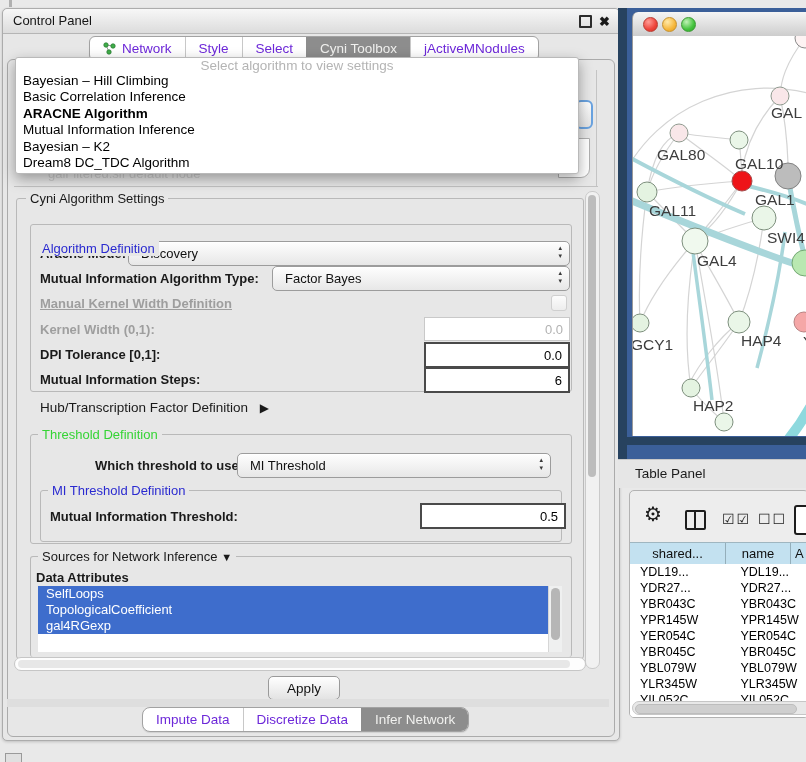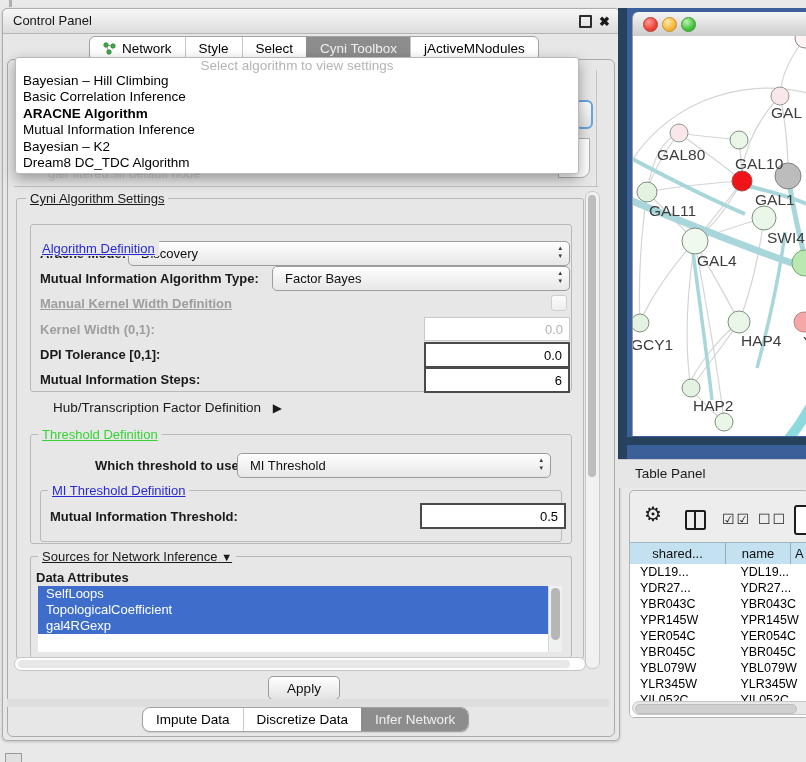--- a/index.html
+++ b/index.html
@@ -11,36 +11,36 @@
        box-shadow:0 1px 3px rgba(0,0,0,.18);}
   .titlebar{position:absolute;left:0;top:0;right:0;height:24px;
        background:linear-gradient(#f7f7f7,#dcdcdc);border-bottom:1px solid #b5b5b5;
        border-radius:5px 5px 0 0;}
   .titlebar .t{position:absolute;left:10px;top:4px;font-size:13px;color:#161616;}
   .float-ic{position:absolute;width:9px;height:9px;border:2px solid #2c2c2c;border-radius:1px;}
   .close-ic{position:absolute;font-size:13px;font-weight:bold;color:#1a1a1a;line-height:13px;}
   
   .seg{position:absolute;display:flex;height:23px;background:#fff;border:1px solid #a2a2a2;
        border-radius:6px;overflow:hidden;box-shadow:0 1px 1px rgba(0,0,0,.1);}
-  .seg .tab{display:flex;align-items:center;padding:0 13px;font-size:13.5px;color:#000000;
+  .seg .tab{display:flex;align-items:center;padding:0 13px;font-size:13.5px;color:#6d28d9;
        border-left:1px solid #c8c8c8;white-space:nowrap;}
   .seg .tab:first-child{border-left:none;}
   .seg .tab.sel{background:#8d8d8d;color:#f1f1ef;border-left-color:#8d8d8d;}
   
   .popup{position:absolute;left:15px;top:57px;width:562px;height:115px;background:#fff;
        border:1px solid #b9b9b9;border-radius:3px;box-shadow:0 5px 14px rgba(0,0,0,.35);z-index:30;}
   .popup .phead{height:15px;text-align:center;color:#b4b4b4;font-size:13.5px;line-height:15px;}
   .pitem{font-size:13.5px;line-height:16.4px;padding-left:7px;color:#000;white-space:nowrap;}
   .pitem.b{font-weight:bold;}
   
   .lbl{position:absolute;font-weight:bold;font-size:13px;white-space:nowrap;color:#1a1a1a;}
-  .lblr{font-weight:normal;margin-left:13px;}
+  .lblr{font-weight:normal;}
   .lblgray{color:#9e9e9e;}
   .groupbox{position:absolute;border:1px solid #b9b9b9;border-radius:3px;}
-  .legend{position:absolute;background:#e7e7e7;padding:0 4px;font-size:13px;white-space:nowrap;z-index:2;text-decoration:underline;}
+  .legend{position:absolute;background:#e7e7e7;padding:0 4px;font-size:13px;white-space:nowrap;z-index:2;}
   .combo{position:absolute;height:23px;background:linear-gradient(#fefefe,#e7e7e7);
        border:1px solid #9c9c9c;border-radius:5px;display:flex;align-items:center;
        padding-left:12px;font-size:13px;color:#111;box-shadow:inset 0 1px 0 #fff;}
   .combo .arr{position:absolute;right:7px;top:2px;font-size:7px;line-height:8px;color:#3a3a3a;text-align:center;}
   .fieldbox{position:absolute;height:22px;background:#fff;display:flex;align-items:center;
        justify-content:flex-end;padding-right:6px;font-size:13px;color:#000;}
   .fdark{border:2px solid #4a4a4a;}
   .fdis{border:1px solid #c9c9c9;color:#b2b2b2;}
   .checkbox{position:absolute;width:14px;height:14px;border:1px solid #cfcfcf;border-radius:3px;
        background:linear-gradient(#fcfcfc,#ededed);}

